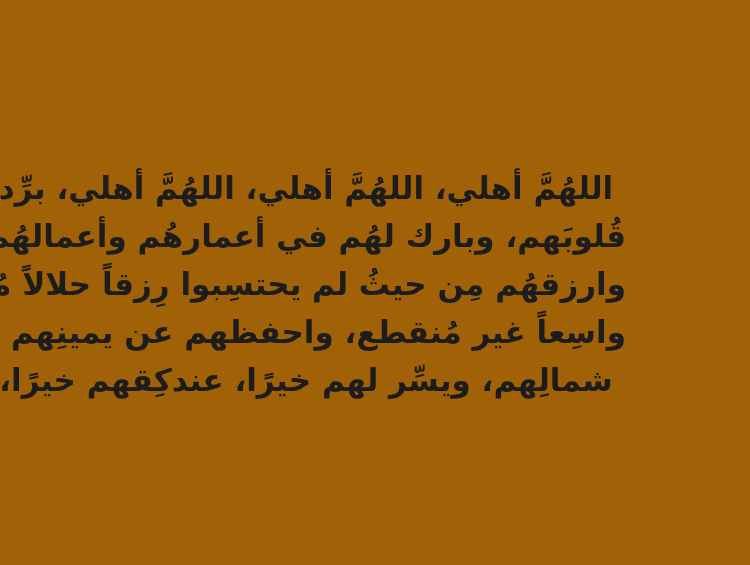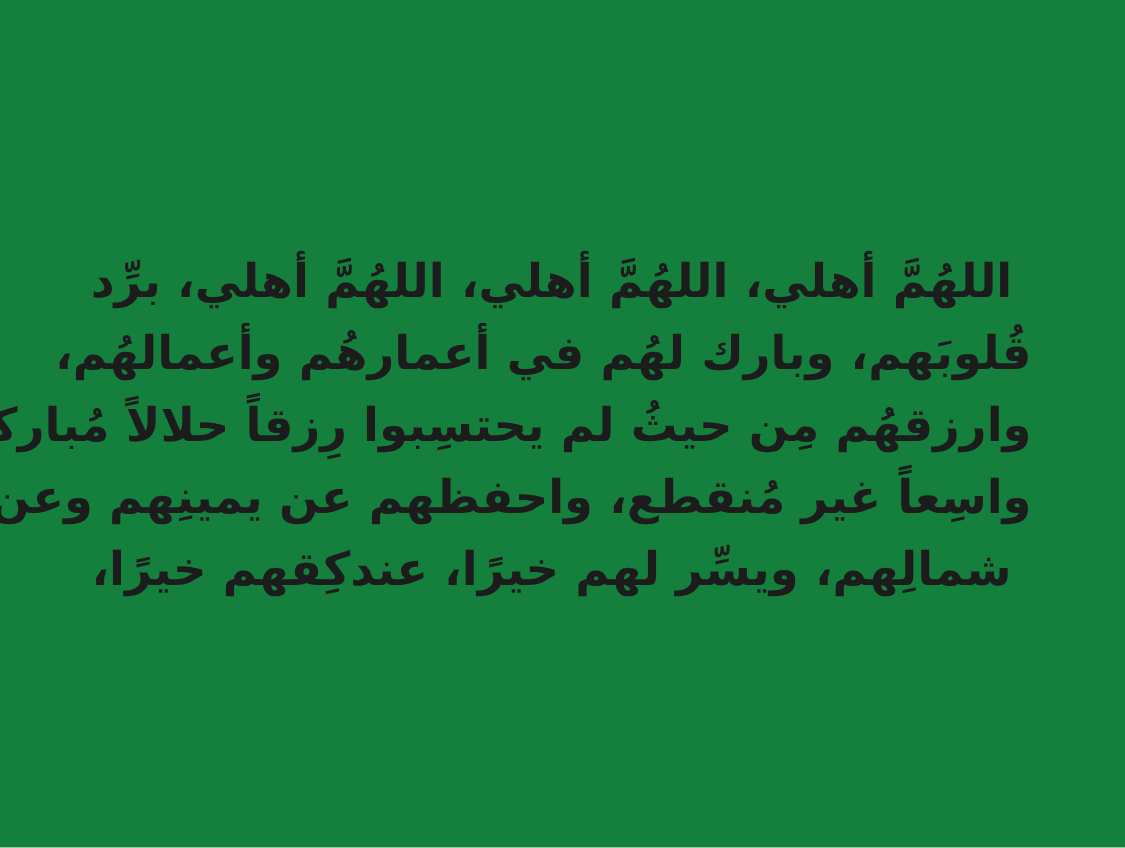--- a/index.html
+++ b/index.html
@@ -4,25 +4,25 @@
 <style>
   html, body {
     margin: 0;
     padding: 0;
     background: #ffffff;
   }
   .canvas {
     position: relative;
     width: 750px;
     height: 565px;
-    background: #15803d;
+    background: #a16207;
     overflow: hidden;
     display: flex;
     align-items: center;
-    justify-content: center;
+    justify-content: flex-end;
     font-family: "DejaVu Sans", sans-serif;
   }
   .dua-block {
     direction: rtl;
     unicode-bidi: embed;
     text-align: center;
     color: #1c1c1c;
     width: 640px;
     margin-top: 2px;
     margin-left: -14px; 

